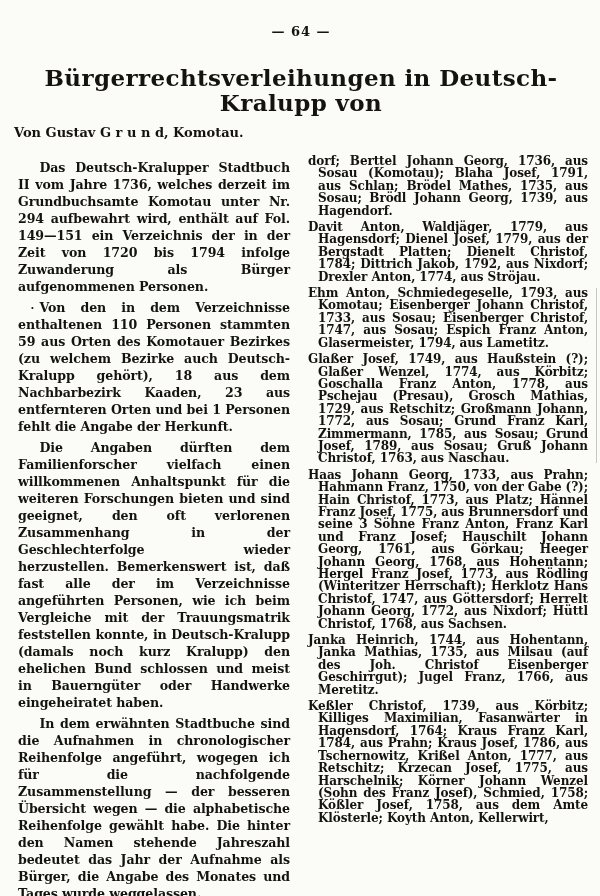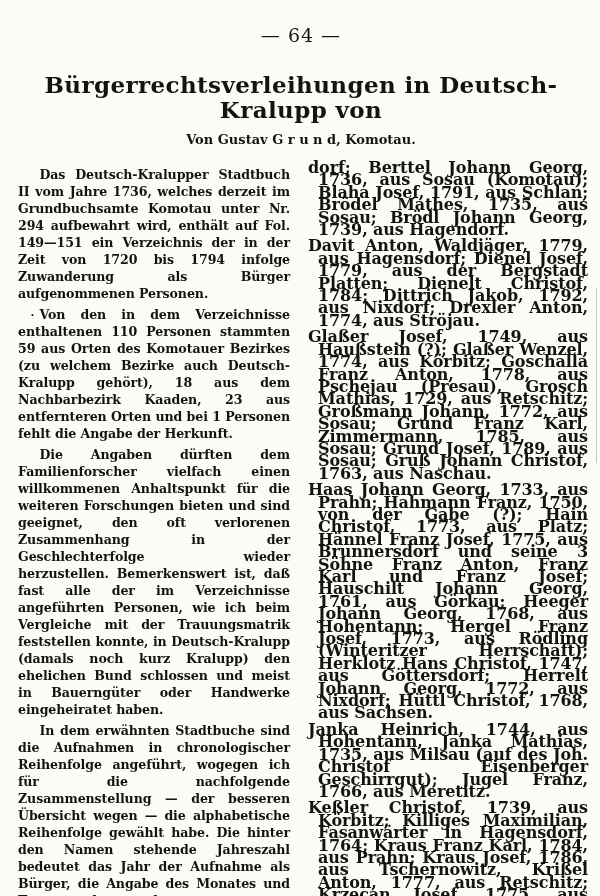--- a/index.html
+++ b/index.html
@@ -12,35 +12,35 @@
     width:600px;height:896px;
     margin:0 auto;
     background:#fbfbf8;
     color:#151310;
     overflow:hidden;
     box-sizing:border-box;
     padding:24px 12px 0 14px;
   }
   .page-number{
     text-align:center;
-    font-weight:normal;
-    font-size:19px;
+    font-weight:bold;
+    font-size:13px;
     letter-spacing:1px;
   }
   .title{
     margin-top:26px;
     text-align:center;
     font-weight:bold;
     font-size:23px;
     line-height:25px;
     letter-spacing:0.4px;
   }
   .byline{
     margin-top:10px;
-    text-align:center;
+    text-align:left;
     font-weight:bold;
     font-size:13px;
   }
   .columns{
     margin-top:15px;
     display:flex;
     gap:14px;
   }
   .col{
     flex:1 1 0;
@@ -58,21 +58,21 @@
   .intro p.with-dot{position:relative;}
   .artifact-dot{
     position:absolute;
     left:-9px;top:1px;
     font-weight:bold;
     font-size:11px;
   }
   .entries .entry{
     margin:0;
     font-weight:bold;
-    font-size:16px;
+    font-size:12px;
     line-height:12.4px;
     text-align:justify;
     padding-left:10px;
     text-indent:-10px;
     letter-spacing:-0.1px;
   }
   .entries .entry + .entry{margin-top:4px;}
   .left-entries{margin-top:5px;}
   .scan-edge-artifact{
     position:absolute;
@@ -106,20 +106,21 @@
       <div class="entries left-entries">
         <p class="entry">Aigner Anton, Schmied, 1794, aus der Pfalz (Straubing); Appelmann Franz, 1765.</p>
         <p class="entry">Bayer Josef, 1787, aus Liebisch; Bayer Wenzel, 1759, aus Liebisch; Behr Johann, Taglöhner, 1738; Behrball Heinrich, 1735, aus Plaßdorf; Behrball Johann Georg, 1790, aus Plaßdorf; Bergner Anton, 1777, aus Willomitz; Bergert Georg, 1735, aus Aussig; Bertl Johann, Maurer, 1793, aus Werns-</p>
       </div>
     </div>
 
     <div class="col">
       <div class="entries">
         <p class="entry">dorf; Berttel Johann Georg, 1736, aus Sosau (Komotau); Blaha Josef, 1791, aus Schlan; Brödel Mathes, 1735, aus Sosau; Brödl Johann Georg, 1739, aus Hagendorf.</p>
         <p class="entry">Davit Anton, Waldjäger, 1779, aus Hagensdorf; Dienel Josef, 1779, aus der Bergstadt Platten; Dienelt Christof, 1784; Dittrich Jakob, 1792, aus Nixdorf; Drexler Anton, 1774, aus Ströjau.</p>
+        <p class="entry">Ehm Anton, Schmiedegeselle, 1793, aus Komotau; Eisenberger Johann Christof, 1733, aus Sosau; Eisenberger Christof, 1747, aus Sosau; Espich Franz Anton, Glasermeister, 1794, aus Lametitz.</p>
         <p class="entry">Glaßer Josef, 1749, aus Haußstein (?); Glaßer Wenzel, 1774, aus Körbitz; Goschalla Franz Anton, 1778, aus Pschejau (Presau), Grosch Mathias, 1729, aus Retschitz; Großmann Johann, 1772, aus Sosau; Grund Franz Karl, Zimmermann, 1785, aus Sosau; Grund Josef, 1789, aus Sosau; Gruß Johann Christof, 1763, aus Naschau.</p>
         <p class="entry">Haas Johann Georg, 1733, aus Prahn; Hahmann Franz, 1750, von der Gabe (?); Hain Christof, 1773, aus Platz; Hännel Franz Josef, 1775, aus Brunnersdorf und seine 3 Söhne Franz Anton, Franz Karl und Franz Josef; Hauschilt Johann Georg, 1761, aus Görkau; Heeger Johann Georg, 1768, aus Hohentann; Hergel Franz Josef, 1773, aus Rödling (Winteritzer Herrschaft); Herklotz Hans Christof, 1747, aus Göttersdorf; Herrelt Johann Georg, 1772, aus Nixdorf; Hüttl Christof, 1768, aus Sachsen.</p>
         <p class="entry">Janka Heinrich, 1744, aus Hohentann, Janka Mathias, 1735, aus Milsau (auf des Joh. Christof Eisenberger Geschirrgut); Jugel Franz, 1766, aus Meretitz.</p>
         <p class="entry">Keßler Christof, 1739, aus Körbitz; Killiges Maximilian, Fasanwärter in Hagensdorf, 1764; Kraus Franz Karl, 1784, aus Prahn; Kraus Josef, 1786, aus Tschernowitz, Krißel Anton, 1777, aus Retschitz; Krzecan Josef, 1775, aus Harschelnik; Körner Johann Wenzel (Sohn des Franz Josef), Schmied, 1758; Kößler Josef, 1758, aus dem Amte Klösterle; Koyth Anton, Kellerwirt,</p>
       </div>
     </div>
 
   </div>
 
   <div class="scan-edge-artifact"></div>

